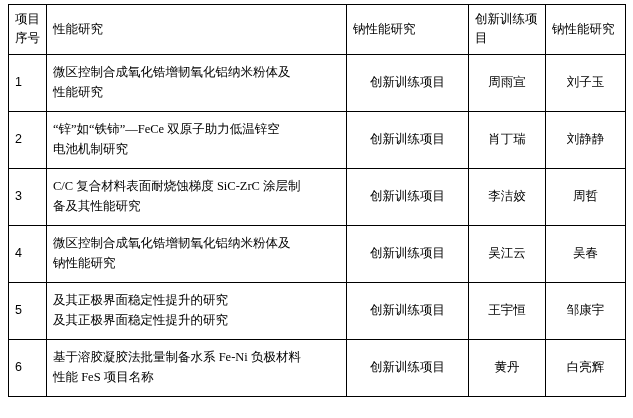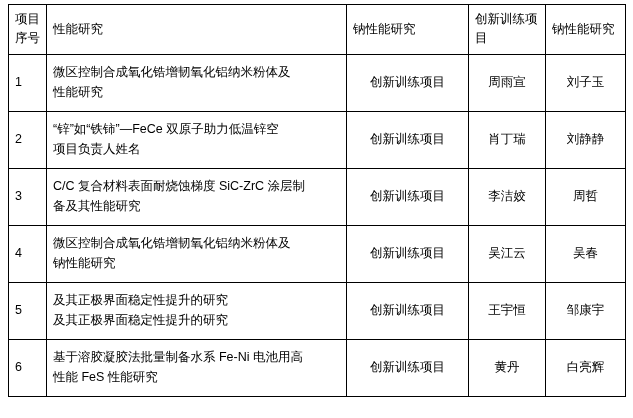--- a/index.html
+++ b/index.html
@@ -50,20 +50,21 @@
   }
   thead td.idx-head {
     text-align: left;
   }
   td.idx {
     text-align: left;
     vertical-align: middle;
   }
   td.name {
     text-align: left;
+    font-family: Liberation Serif, serif;
   }
   td.type,
   td.lead,
   td.teacher {
     text-align: center;
     vertical-align: middle;
   }
   .row-tall td { height: 46px; }
   .line2 { display: block; }
 </style>
@@ -96,21 +97,21 @@
           <span class="line2">性能研究</span>
         </td>
         <td class="type">创新训练项目</td>
         <td class="lead">周雨宣</td>
         <td class="teacher">刘子玉</td>
       </tr>
       <tr class="row-tall">
         <td class="idx">2</td>
         <td class="name">
           <span class="line2">“锌”如“铁铈”—FeCe 双原子助力低温锌空</span>
-          <span class="line2">项目负责人姓名</span>
+          <span class="line2">电池机制研究</span>
         </td>
         <td class="type">创新训练项目</td>
         <td class="lead">肖丁瑞</td>
         <td class="teacher">刘静静</td>
       </tr>
       <tr class="row-tall">
         <td class="idx">3</td>
         <td class="name">
           <span class="line2">C/C 复合材料表面耐烧蚀梯度 SiC-ZrC 涂层制</span>
           <span class="line2">备及其性能研究</span>
@@ -135,22 +136,22 @@
           <span class="line2">及其正极界面稳定性提升的研究</span>
           <span class="line2">及其正极界面稳定性提升的研究</span>
         </td>
         <td class="type">创新训练项目</td>
         <td class="lead">王宇恒</td>
         <td class="teacher">邹康宇</td>
       </tr>
       <tr class="row-tall">
         <td class="idx">6</td>
         <td class="name">
-          <span class="line2">基于溶胶凝胶法批量制备水系 Fe-Ni 电池用高</span>
-          <span class="line2">性能 FeS 性能研究</span>
+          <span class="line2">基于溶胶凝胶法批量制备水系 Fe-Ni 负极材料</span>
+          <span class="line2">性能 FeS 项目名称</span>
         </td>
         <td class="type">创新训练项目</td>
         <td class="lead">黄丹</td>
         <td class="teacher">白亮辉</td>
       </tr>
     </tbody>
   </table>
 </div>
 
 </body></html>

